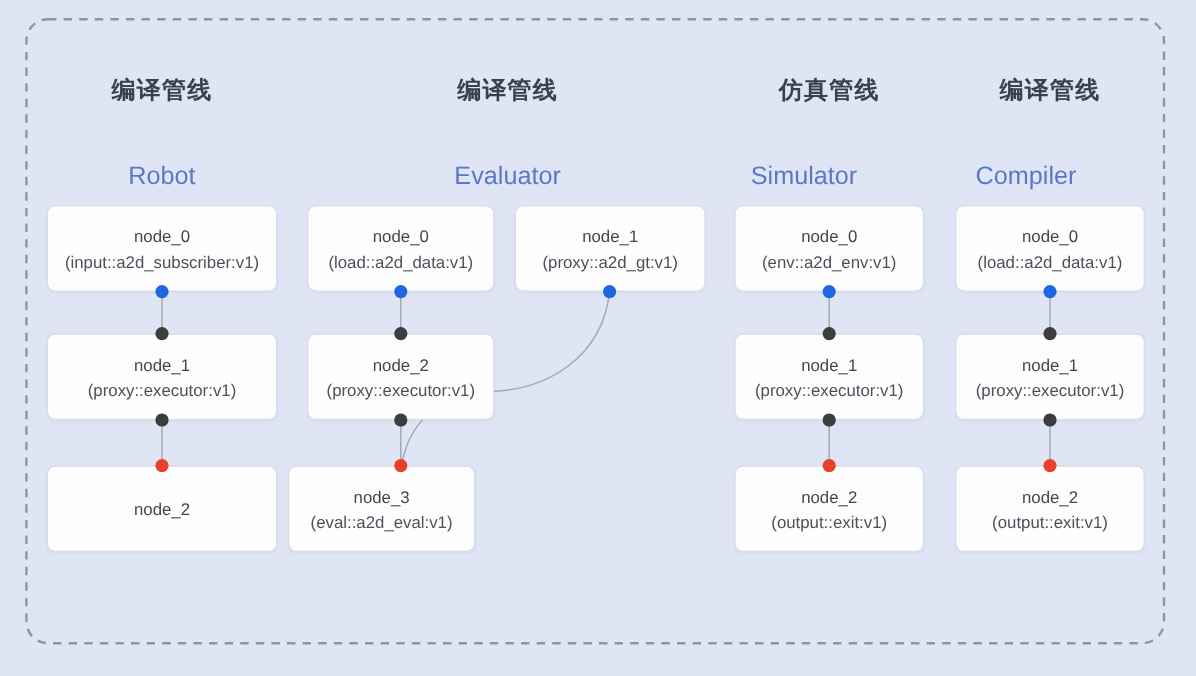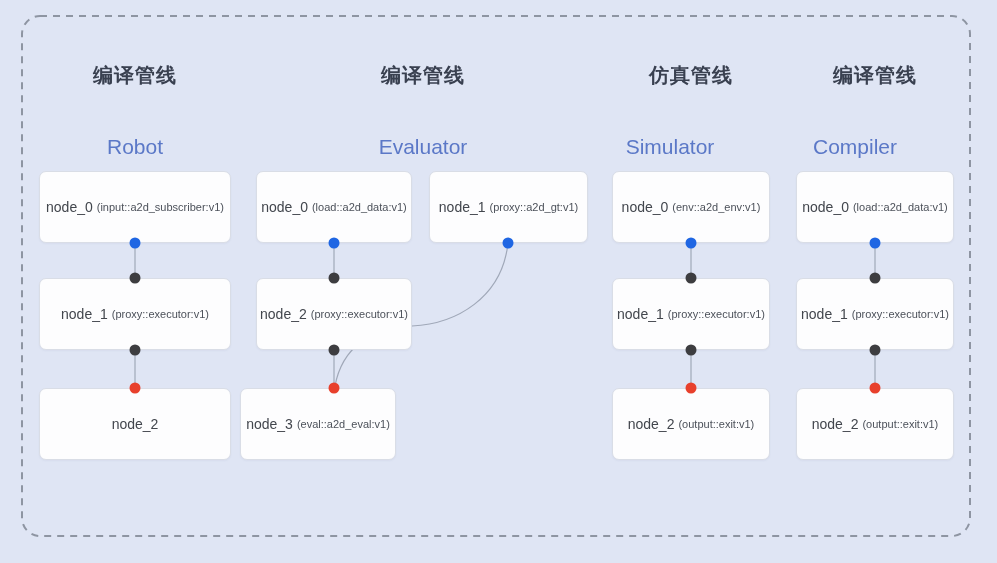--- a/index.html
+++ b/index.html
@@ -13,25 +13,25 @@
     position:absolute;top:62px;width:240px;text-align:center;z-index:2;
     font-size:20px;font-weight:700;color:#394050;letter-spacing:1px;
   }
   .hdr-en{
     position:absolute;top:123px;width:240px;text-align:center;z-index:2;
     font-size:21px;font-weight:400;color:#5b78c7;margin-top:12px;
   }
   .node{
     position:absolute;height:72px;z-index:3;box-sizing:border-box;
     background:#fdfdfe;border:1px solid #d9dde6;border-radius:7px;
-    display:flex;flex-direction:row;justify-content:center;align-items:center;
+    display:flex;flex-direction:column;justify-content:center;align-items:center;
     gap:4px;box-shadow:0 1px 2px rgba(60,70,110,0.05);
   }
   .nname{font-size:14px;color:#42464d;line-height:17px;}
-  .npkg{font-size:11px;color:#4c515a;line-height:16px;}
+  .npkg{font-size:14px;color:#4c515a;line-height:16px;}
   .dot{
     position:absolute;width:11px;height:11px;border-radius:50%;z-index:4;
     transform:translate(-50%,-50%);
   }
   .dot.blue{background:#1f66e3;}
   .dot.dark{background:#3d3d40;}
   .dot.red{background:#e8402c;}
 </style>
 </head>
 <body>

